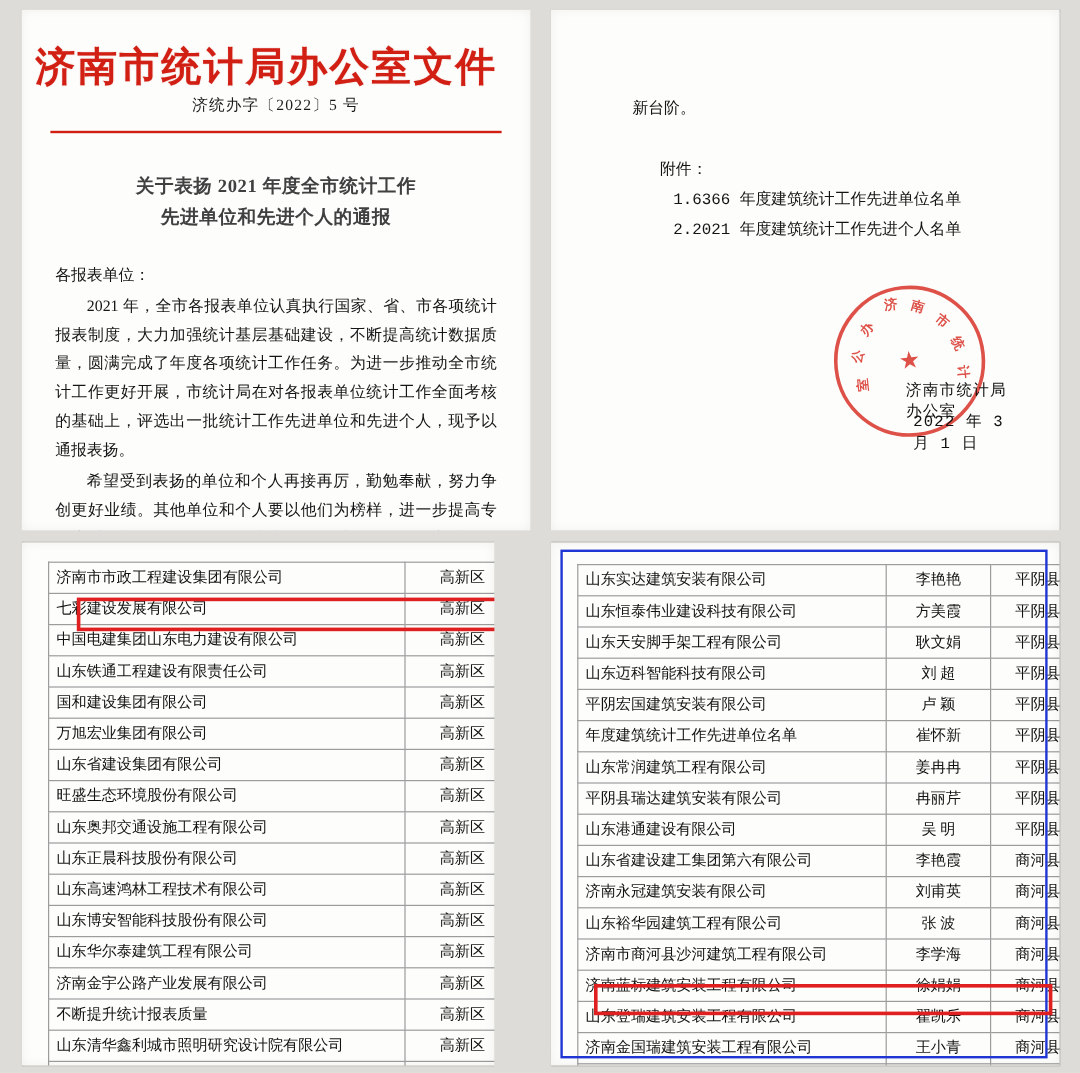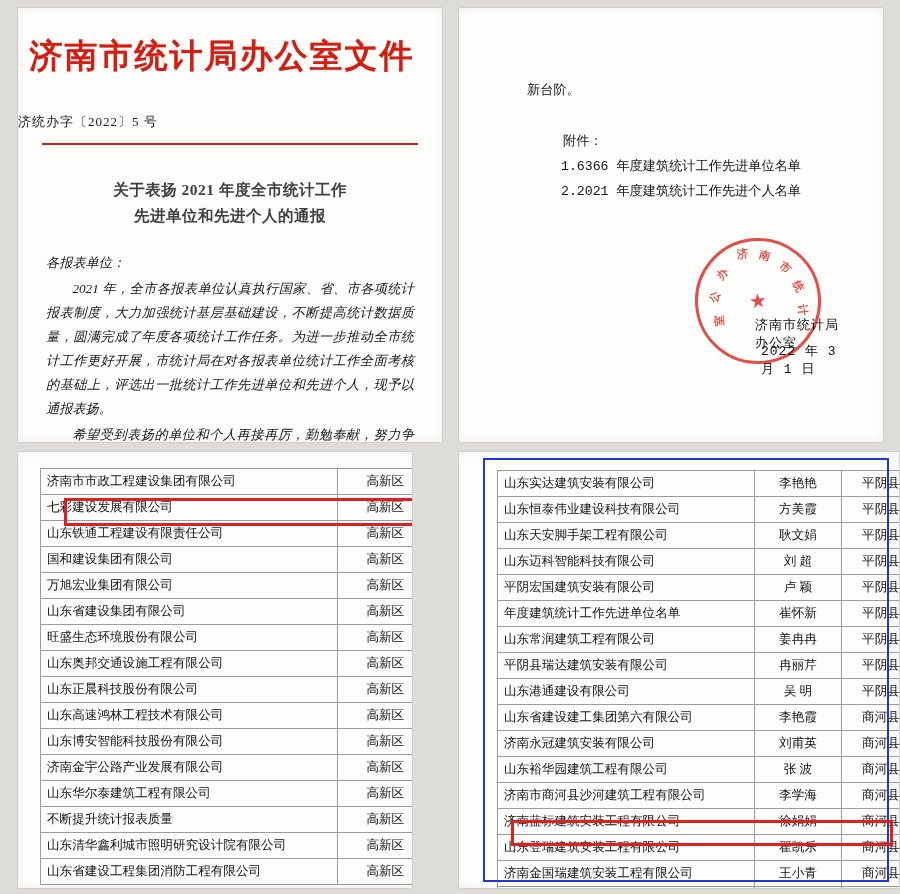--- a/index.html
+++ b/index.html
@@ -22,35 +22,35 @@
   .quad {
     position: absolute;
     background: #fdfdfb;
     overflow: hidden;
     box-shadow: 0 0 1px rgba(0,0,0,0.35);
   }
   
   #q-tl { left: 18px;  top: 8px;   width: 424px; height: 434px; }
   #q-tr { left: 459px; top: 8px;   width: 424px; height: 434px; }
   #q-bl { left: 18px;  top: 452px; width: 394px; height: 436px; }
-  #q-br { left: 459px; top: 452px; width: 424px; height: 436px; padding-left: 16px; }
+  #q-br { left: 459px; top: 452px; width: 424px; height: 436px; }
 
   
   .doc-title {
     margin: 26px 16px 0 0;
     text-align: center;
     color: #d21f14;
     font-family: "Liberation Serif", "DejaVu Serif", serif;
     font-weight: bold;
     font-size: 33px;
     letter-spacing: 2px;
     text-shadow: 0 0 1px rgba(190,20,10,0.4);
   }
   .doc-code {
-    margin-top: 34px;
+    text-align: center;
     font-size: 13px;
     color: #1a1a1a;
     letter-spacing: 1px;
   }
   .red-rule {
     margin: 12px 24px 0 24px;
     height: 2px;
     background: #d21f14;
   }
   .doc-heading {
@@ -61,21 +61,20 @@
     line-height: 26px;
     color: #404040;
     letter-spacing: 0.5px;
   }
   .doc-body {
     margin: 22px 28px 0 28px;
     font-size: 13.2px;
     line-height: 24px;
     color: #151515;
     text-align: justify;
-    font-style: italic;
   }
   .doc-body p { margin: 0 0 2px 0; }
   .indent2 { text-indent: 2em; }
 
   
   .tr-inner {
     position: relative;
     margin: 18px 16px 0 16px;
     height: 396px;
     border: 1px solid #cfcfcf;
@@ -85,21 +84,21 @@
     font-family: Liberation Mono, monospace;
   }
   .tr-line {
     font-size: 13.2px;
     line-height: 25px;
     color: #141414;
   }
   .tr-block { margin-left: 52px; margin-top: 70px; }
   .tr-attach { margin-left: 52px; margin-top: 26px; }
   .tr-attach div { margin-left: 34px; }
-  .tr-attach .first { margin-left: 16px; padding-left: 20px; }
+  .tr-attach .first { margin-left: 3px; padding-left: 20px; }
   .seal-wrap {
     position: absolute;
     left: 220px;
     top: 160px;
     width: 150px;
     height: 150px;
   }
   .seal {
     position: absolute;
     left: 0; top: 0;
@@ -257,20 +256,24 @@
         <tbody id="bl-body">
             <tr class="highlight">
               <td class="name">济南市市政工程建设集团有限公司</td>
               <td class="area">高新区</td>
             </tr>
             <tr>
               <td class="name">七彩建设发展有限公司</td>
               <td class="area">高新区</td>
             </tr>
             <tr>
+              <td class="name">中国电建集团山东电力建设有限公司</td>
+              <td class="area">高新区</td>
+            </tr>
+            <tr>
               <td class="name">山东铁通工程建设有限责任公司</td>
               <td class="area">高新区</td>
             </tr>
             <tr>
               <td class="name">国和建设集团有限公司</td>
               <td class="area">高新区</td>
             </tr>
             <tr>
               <td class="name">万旭宏业集团有限公司</td>
               <td class="area">高新区</td>
@@ -293,25 +296,25 @@
             </tr>
             <tr>
               <td class="name">山东高速鸿林工程技术有限公司</td>
               <td class="area">高新区</td>
             </tr>
             <tr>
               <td class="name">山东博安智能科技股份有限公司</td>
               <td class="area">高新区</td>
             </tr>
             <tr>
+              <td class="name">山东华尔泰建筑工程有限公司</td>
+              <td class="area">高新区</td>
+            </tr>
+            <tr>
               <td class="name">济南金宇公路产业发展有限公司</td>
-              <td class="area">高新区</td>
-            </tr>
-            <tr>
-              <td class="name">山东华尔泰建筑工程有限公司</td>
               <td class="area">高新区</td>
             </tr>
             <tr>
               <td class="name">不断提升统计报表质量</td>
               <td class="area">高新区</td>
             </tr>
             <tr>
               <td class="name">山东清华鑫利城市照明研究设计院有限公司</td>
               <td class="area">高新区</td>
             </tr>

